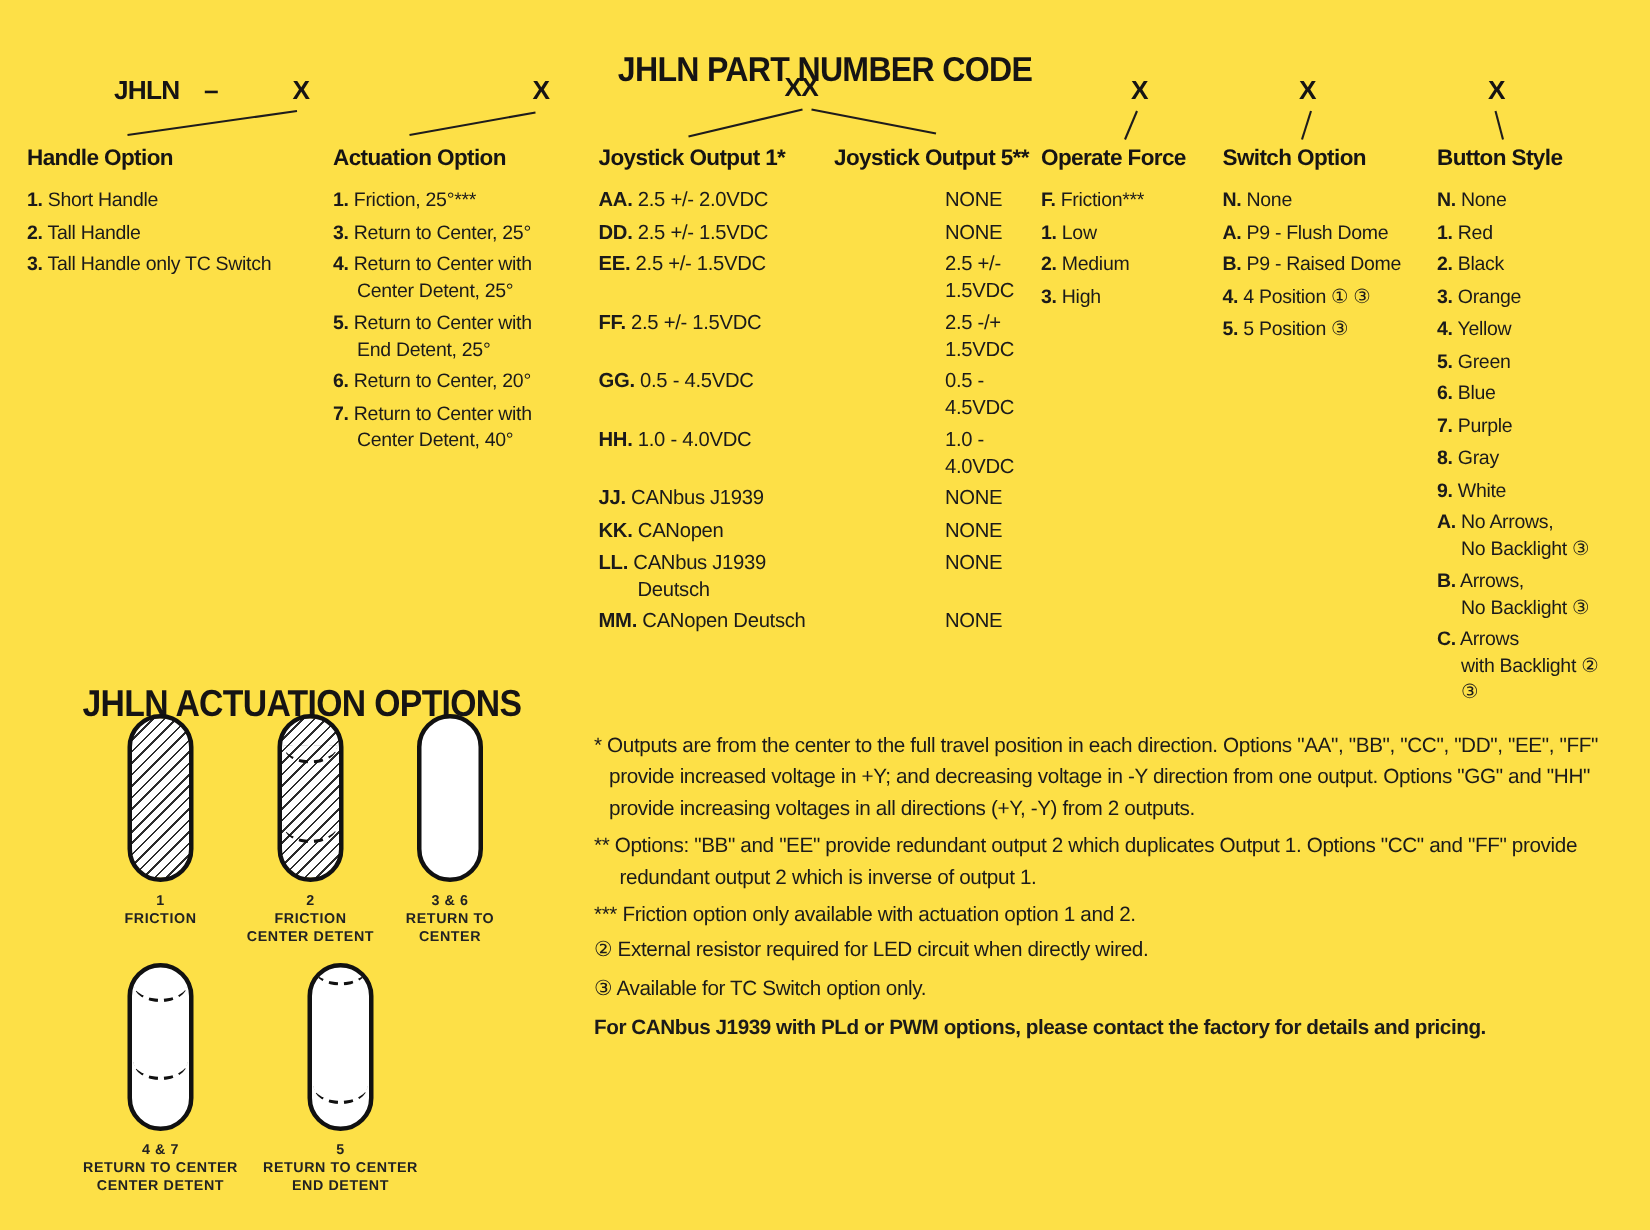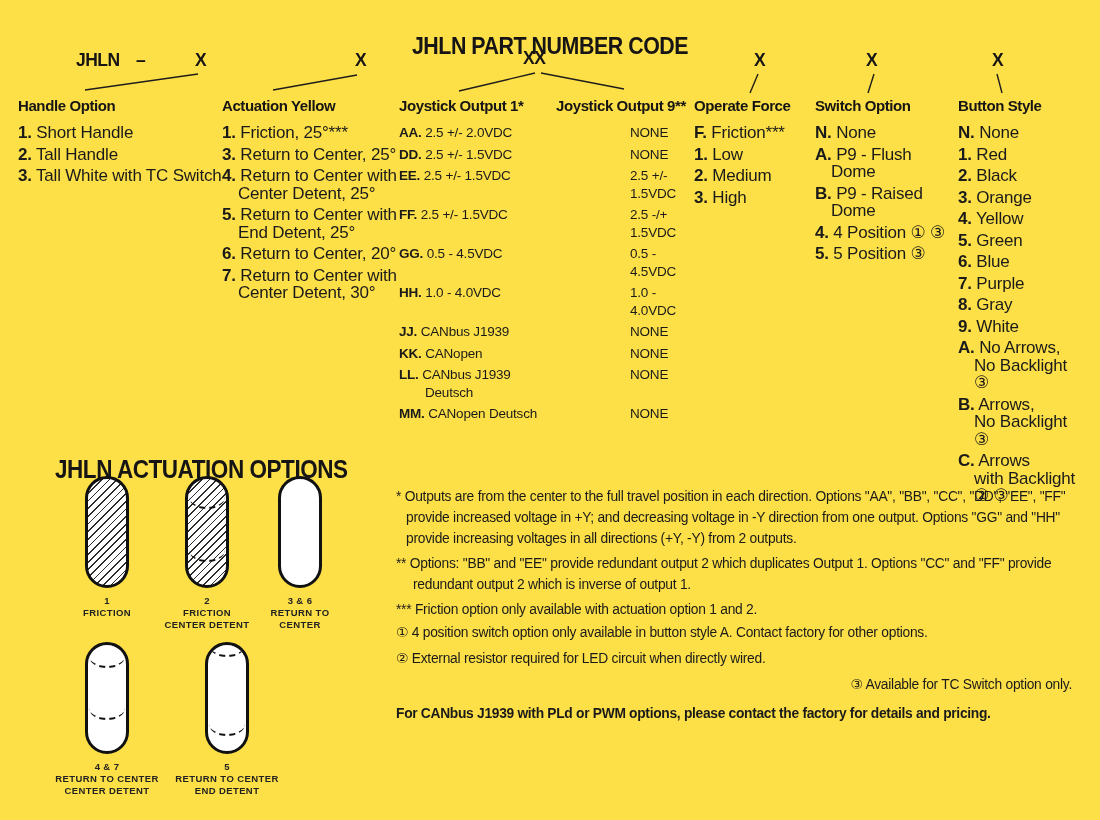--- a/index.html
+++ b/index.html
@@ -16,21 +16,21 @@
   .pnx1{left:355px;top:50px;}
   .pnx2{left:523px;top:48px;}
   .pnx3{left:754px;top:50px;}
   .pnx4{left:866px;top:50px;}
   .pnx5{left:992px;top:50px;}
   .connectors{position:absolute;left:0;top:0;width:1100px;height:120px;}
   
   .col{position:absolute;top:98px;}
   .col h2{margin:0 0 10px 0;font-size:15px;line-height:16px;font-weight:bold;
           letter-spacing:-0.4px;color:#161414;white-space:nowrap;}
-  .opt{position:relative;font-size:17px;line-height:17.5px;margin:0 0 4px 0;
+  .opt{position:relative;font-size:13px;line-height:17.5px;margin:0 0 4px 0;
        letter-spacing:-0.2px;padding-left:16px;text-indent:-16px;}
   .opt .code{font-weight:bold;}
   .opt .t{white-space:pre-line;}
   .col-handle{left:18px;width:205px;}
   .col-actuation{left:222px;width:176px;}
   .col-operate{left:694px;width:118px;}
   .col-switch{left:815px;width:142px;}
   .col-button{left:958px;width:122px;}
   
   .col-joystick{left:399px;width:296px;}
@@ -100,50 +100,50 @@
   </svg>
 
   <div class="col col-handle">
     <h2>Handle Option</h2>
     <div>
 
         <div class="opt"><span class="code">1.</span> <span class="t">Short Handle</span></div>
 
         <div class="opt"><span class="code">2.</span> <span class="t">Tall Handle</span></div>
 
-        <div class="opt"><span class="code">3.</span> <span class="t">Tall White with TC Switch</span></div>
+        <div class="opt"><span class="code">3.</span> <span class="t">Tall Handle only TC Switch</span></div>
       </div>
   </div>
 
   <div class="col col-actuation">
-    <h2>Actuation Yellow</h2>
+    <h2>Actuation Option</h2>
     <div>
 
         <div class="opt"><span class="code">1.</span> <span class="t">Friction, 25°***</span></div>
 
 
         <div class="opt"><span class="code">3.</span> <span class="t">Return to Center, 25°</span></div>
 
         <div class="opt"><span class="code">4.</span> <span class="t">Return to Center with
 Center Detent, 25°</span></div>
 
         <div class="opt"><span class="code">5.</span> <span class="t">Return to Center with
 End Detent, 25°</span></div>
 
         <div class="opt"><span class="code">6.</span> <span class="t">Return to Center, 20°</span></div>
 
         <div class="opt"><span class="code">7.</span> <span class="t">Return to Center with
-Center Detent, 30°</span></div>
+Center Detent, 40°</span></div>
       </div>
   </div>
 
   <div class="col col-joystick">
     <div class="jheads">
       <h2>Joystick Output 1*</h2>
-      <h2 class="jh2">Joystick Output 9**</h2>
+      <h2 class="jh2">Joystick Output 5**</h2>
     </div>
     <div>
 
         <div class="jrow">
           <div class="c1"><span class="code">AA.</span> <span class="t">2.5 +/- 2.0VDC</span></div>
           <div class="c2 t">NONE</div>
         </div>
 
 
 
@@ -309,21 +309,20 @@
 
   <div class="footnotes">
     <div>
 
         <p class="fn">* Outputs are from the center to the full travel position in each direction. Options "AA", "BB", "CC", "DD", "EE", "FF" provide increased voltage in +Y; and decreasing voltage in -Y direction from one output. Options "GG" and "HH" provide increasing voltages in all directions (+Y, -Y) from 2 outputs.</p>
 
         <p class="fn">** Options: "BB" and "EE" provide redundant output 2 which duplicates Output 1. Options "CC" and "FF" provide redundant output 2 which is inverse of output 1.</p>
 
         <p class="fn">*** Friction option only available with actuation option 1 and 2.</p>
 
-        <p class="fn">① 4 position switch option only available in button style A. Contact factory for other options.</p>
 
         <p class="fn">② External resistor required for LED circuit when directly wired.</p>
 
         <p class="fn">③ Available for TC Switch option only.</p>
       </div>
     <p class="contact-note">For CANbus J1939 with PLd or PWM options, please contact the factory for details and pricing.</p>
   </div>
 
 </div>
 

